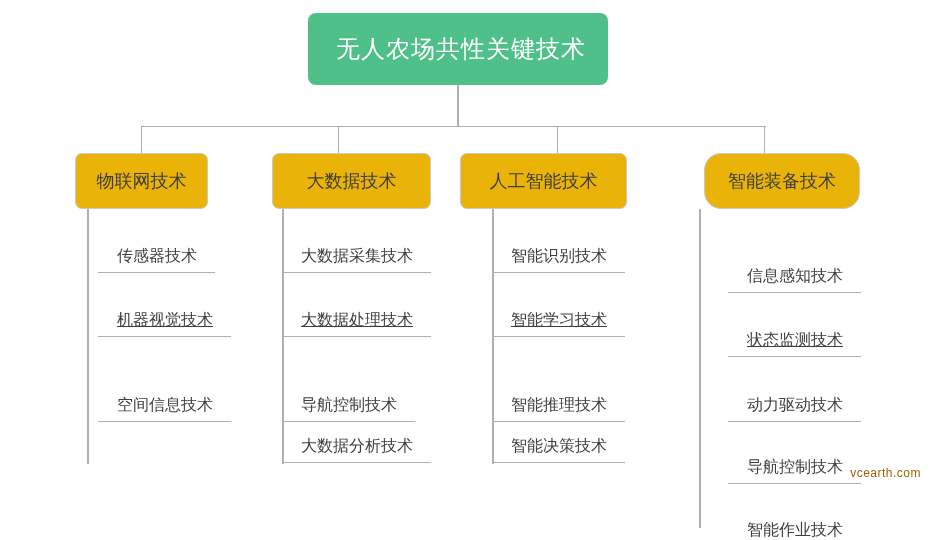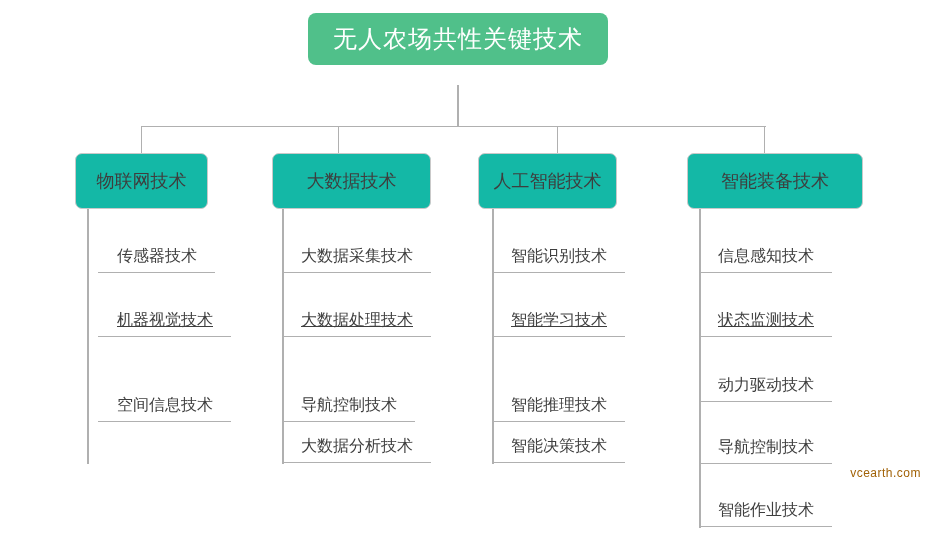--- a/index.html
+++ b/index.html
@@ -14,40 +14,40 @@
   html,body{background:#ffffff;}
   body{font-family:"Liberation Sans","DejaVu Sans",sans-serif;}
   .stage{
     position:relative;
     width:930px;height:540px;
     background:#ffffff;
     overflow:hidden;
   }
   
   .root-node{
-    position:absolute;left:308px;top:13px;width:300px;height:52px;
+    position:absolute;left:308px;top:13px;width:300px;height:72px;
     background:var(--root-bg);
     border-radius:8px;
-    display:flex;align-items:center;justify-content:center;
+    display:flex;align-items:center;
     color:var(--root-text);
-    font-size:24px;letter-spacing:1px;
+    font-size:24px;letter-spacing:1px;padding-left:28px;
   }
   .branch-node{
     position:absolute;top:153px;height:56px;
-    background:#14b8a6;
+    background:#eab308;
     border:1px solid var(--box-border);
     border-radius:7px;
     display:flex;align-items:center;justify-content:center;
     color:var(--text);
     font-size:18px;
   }
   .branch-1{left:75px;width:133px;}
   .branch-2{left:272px;width:159px;}
-  .branch-3{left:478px;width:139px;}
-  .branch-4{left:687px;width:176px;}
+  .branch-3{left:460px;width:167px;}
+  .branch-4{left:704px;width:156px;border-radius:17px;}
   
   .line{position:absolute;background:var(--line);}
   .root-stem{left:457px;top:85px;width:2px;height:42px;}
   .rail{left:141px;top:126px;width:625px;height:1px;}
   .drop{top:127px;width:1px;height:26px;}
   .drop-1{left:141px;}
   .drop-2{left:338px;}
   .drop-3{left:557px;}
   .drop-4{left:764px;}
   .spine{top:209px;width:2px;height:255px;}
@@ -61,21 +61,21 @@
     color:var(--text);
     font-size:16px;
     line-height:22px;
     white-space:nowrap;
     padding:0 18px 5px 19px;
     border-bottom:1px solid var(--line);
   }
   .col-1{left:87px;margin-left:11px;}
   .col-2{left:282px;}
   .col-3{left:492px;}
-  .col-4{left:699px;}
+  .col-4{left:728px;margin-top:20px;}
   .row-1{top:245px;}
   .row-2{top:309px;text-decoration:underline;}
   .row-3{top:394px;}
   .row-4{top:435px;}
   .col-4.row-3{top:374px;}
   .col-4.row-4{top:436px;}
   .col-4.row-5{top:499px;}
   
   .watermark{
     position:absolute;right:9px;top:464px;

